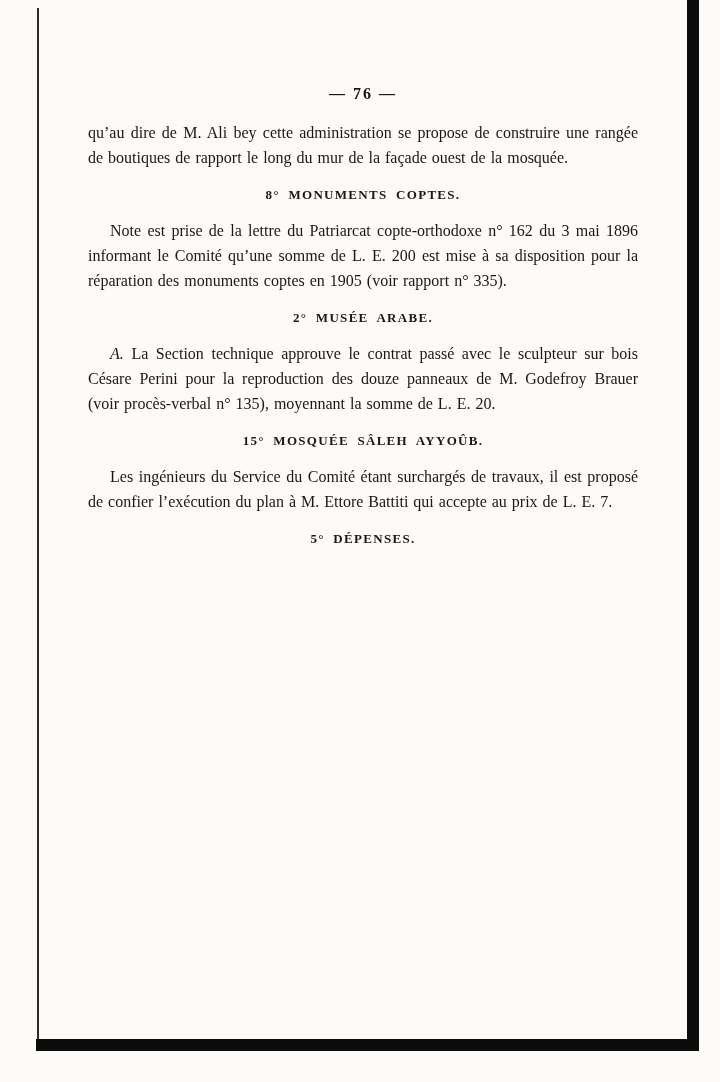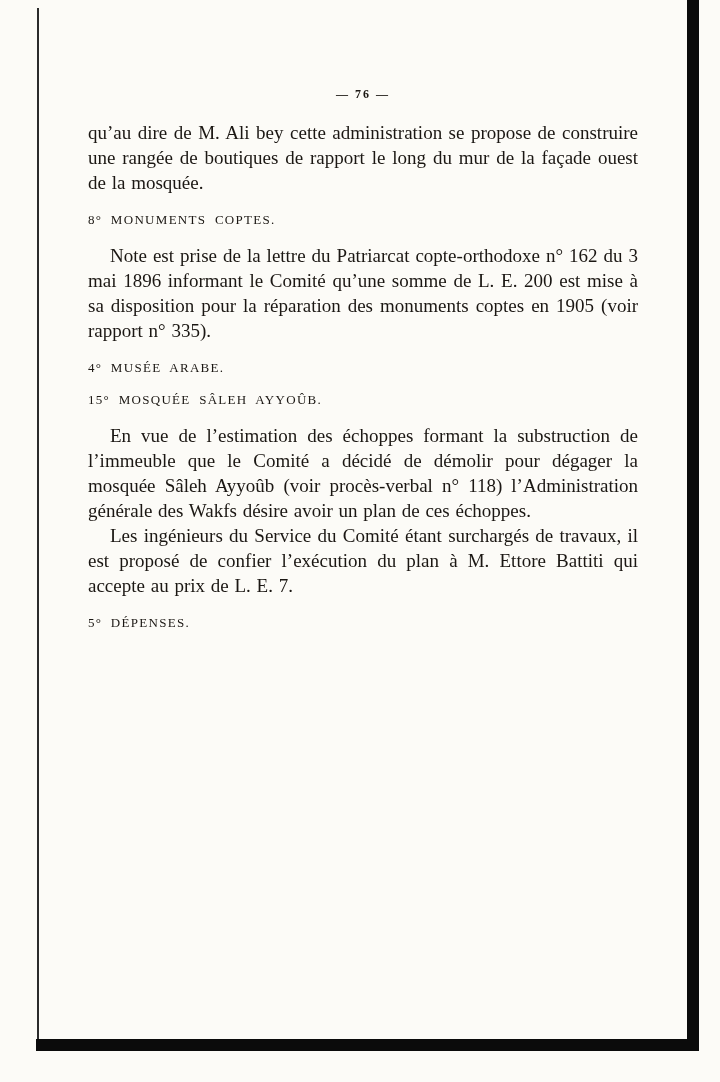--- a/index.html
+++ b/index.html
@@ -21,42 +21,43 @@
 
   .page-content {
     position: absolute;
     left: 88px;
     top: 84px;
     width: 550px;
   }
 
   .page-number {
     text-align: center;
-    font-size: 12px;
+    font-size: 16px;
     line-height: 20px;
     letter-spacing: 2px;
     margin-bottom: 16px;
     font-weight: bold;
   }
 
   p.para {
-    font-size: 19px;
+    font-size: 16px;
     line-height: 25px;
     text-align: justify;
     text-indent: 22px;
     word-spacing: 1px;
   }
   p.para.noindent { text-indent: 0; }
 
   p.para .lead { font-style: italic; }
 
   h2.section-heading {
+    text-align: center;
     font-size: 13px;
     line-height: 15px;
-    font-weight: normal;
+    font-weight: bold;
     letter-spacing: 1.3px;
     word-spacing: 4px;
     margin: 17px 0 16px 0;
   }
 </style>
 </head>
 <body>
 
 <div class="edge edge-left"></div>
 <div class="edge edge-right"></div>
@@ -65,27 +66,27 @@
 <div class="page-content">
 
   <div class="page-number">— 76 —</div>
 
   <p class="para noindent">qu’au dire de M. Ali bey cette administration se propose de construire une rangée de boutiques de rapport le long du mur de la façade ouest de la mosquée.</p>
 
   <h2 class="section-heading">8° MONUMENTS COPTES.</h2>
 
   <p class="para">Note est prise de la lettre du Patriarcat copte-orthodoxe n° 162 du 3 mai 1896 informant le Comité qu’une somme de L. E. 200 est mise à sa disposition pour la réparation des monuments coptes en 1905 (voir rapport n° 335).</p>
 
-  <h2 class="section-heading">4° MUSÉE ARABE.</h2>
+  <h2 class="section-heading">2° MUSÉE ARABE.</h2>
 
+  <p class="para"><span class="lead">A.</span> <span>La Section technique approuve le contrat passé avec le sculpteur sur bois Césare Perini pour la reproduction des douze panneaux de M. Godefroy Brauer (voir procès-verbal n° 135), moyennant la somme de L. E. 20.</span></p>
 
 
 
   <h2 class="section-heading">15° MOSQUÉE SÂLEH AYYOÛB.</h2>
 
-  <p class="para">En vue de l’estimation des échoppes formant la substruction de l’immeuble que le Comité a décidé de démolir pour dégager la mosquée Sâleh Ayyoûb (voir procès-verbal n° 118) l’Administration générale des Wakfs désire avoir un plan de ces échoppes.</p>
 
   <p class="para">Les ingénieurs du Service du Comité étant surchargés de travaux, il est proposé de confier l’exécution du plan à M. Ettore Battiti qui accepte au prix de L. E. 7.</p>
 
   <h2 class="section-heading">5° DÉPENSES.</h2>
 
 
 </div>
 
 </body></html>

